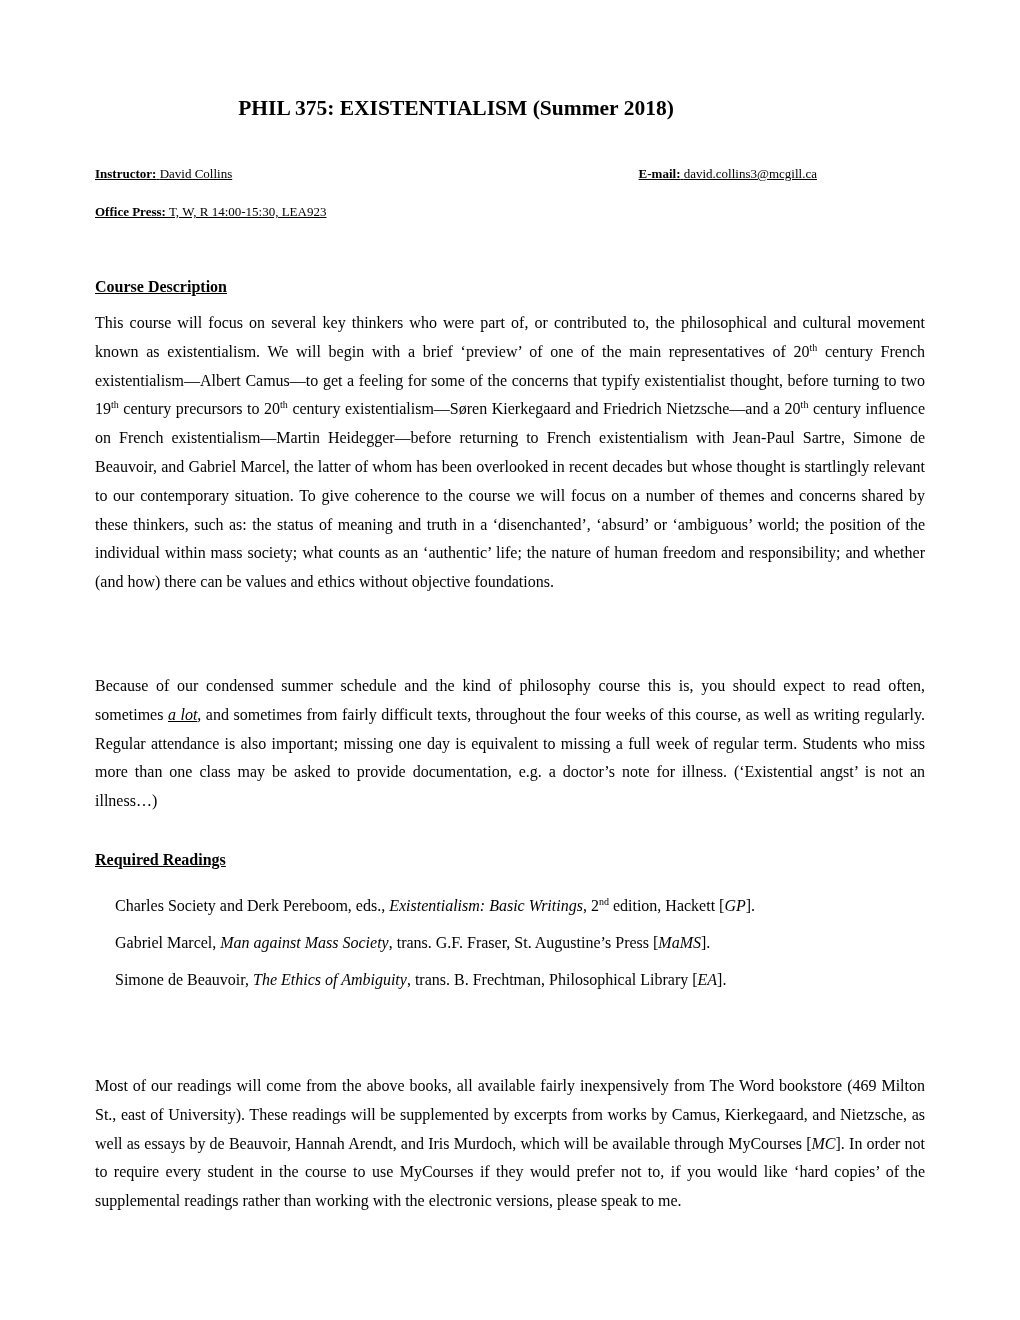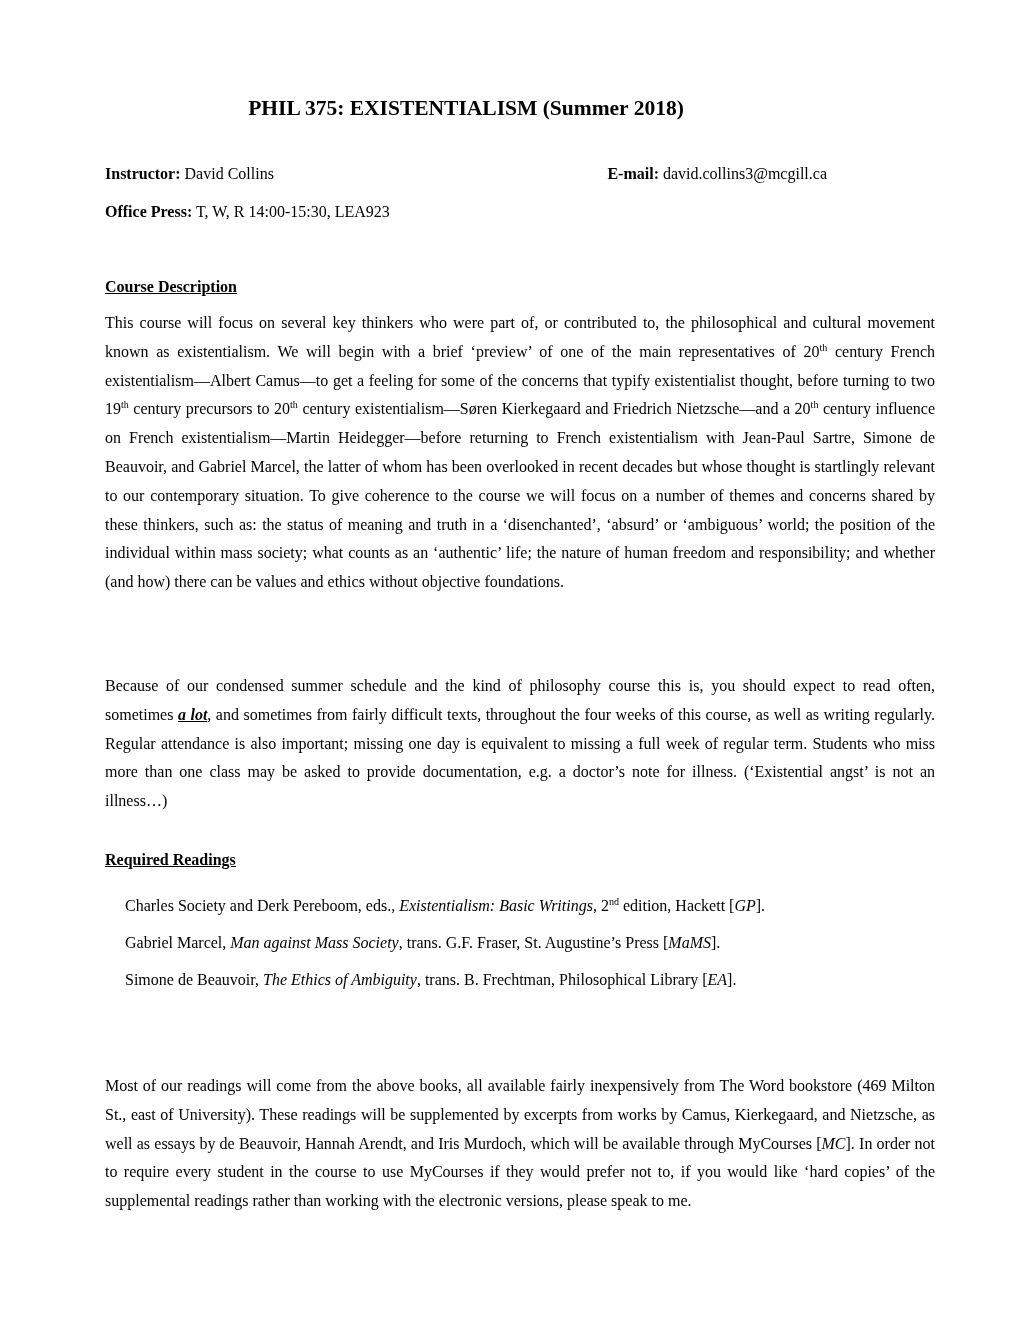--- a/index.html
+++ b/index.html
@@ -9,38 +9,38 @@
       background: #ffffff;
       color: #000000;
       font-family: "Liberation Serif", serif;
       overflow: hidden;
     }
     .page {
       position: relative;
       width: 912px;
       height: 1320px;
       padding: 0 95px;
-      margin-left: 10px;
     }
     .title {
       position: absolute;
       left: 0; right: 0;
       top: 94px;
       text-align: center;
       font-weight: bold;
       font-size: 21.5px;
       line-height: 28px;
     }
     .info-row {
       position: absolute;
       left: 95px; right: 95px;
       display: flex;
       justify-content: space-between;
-      font-size: 16px;
+      font-size: 13px;
       line-height: 22px;
+      text-decoration: underline;
     }
     .info-row.r1 { top: 163px; }
     .info-row.r2 { top: 201px; }
     .info-row b { font-weight: bold; }
     .section-heading {
       position: absolute;
       left: 95px;
       font-weight: bold;
       font-size: 16px;
       line-height: 22px;
@@ -61,21 +61,21 @@
     .p2 { top: 672px; }
     .p3 { top: 1072px; }
     sup {
       font-size: 10px;
       line-height: 0;
       position: relative;
       vertical-align: baseline;
       top: -6px;
       text-align: right;
     }
-    .u-ital { font-style: italic; text-decoration: underline; font-weight: bold; }
+    .u-ital { font-style: italic; text-decoration: underline; }
     .readings {
       position: absolute;
       left: 115px;
       top: 887px;
       font-size: 16px;
       line-height: 37px;
     }
     .reading-item { white-space: nowrap; }
     i { font-style: italic; }
   </style>

